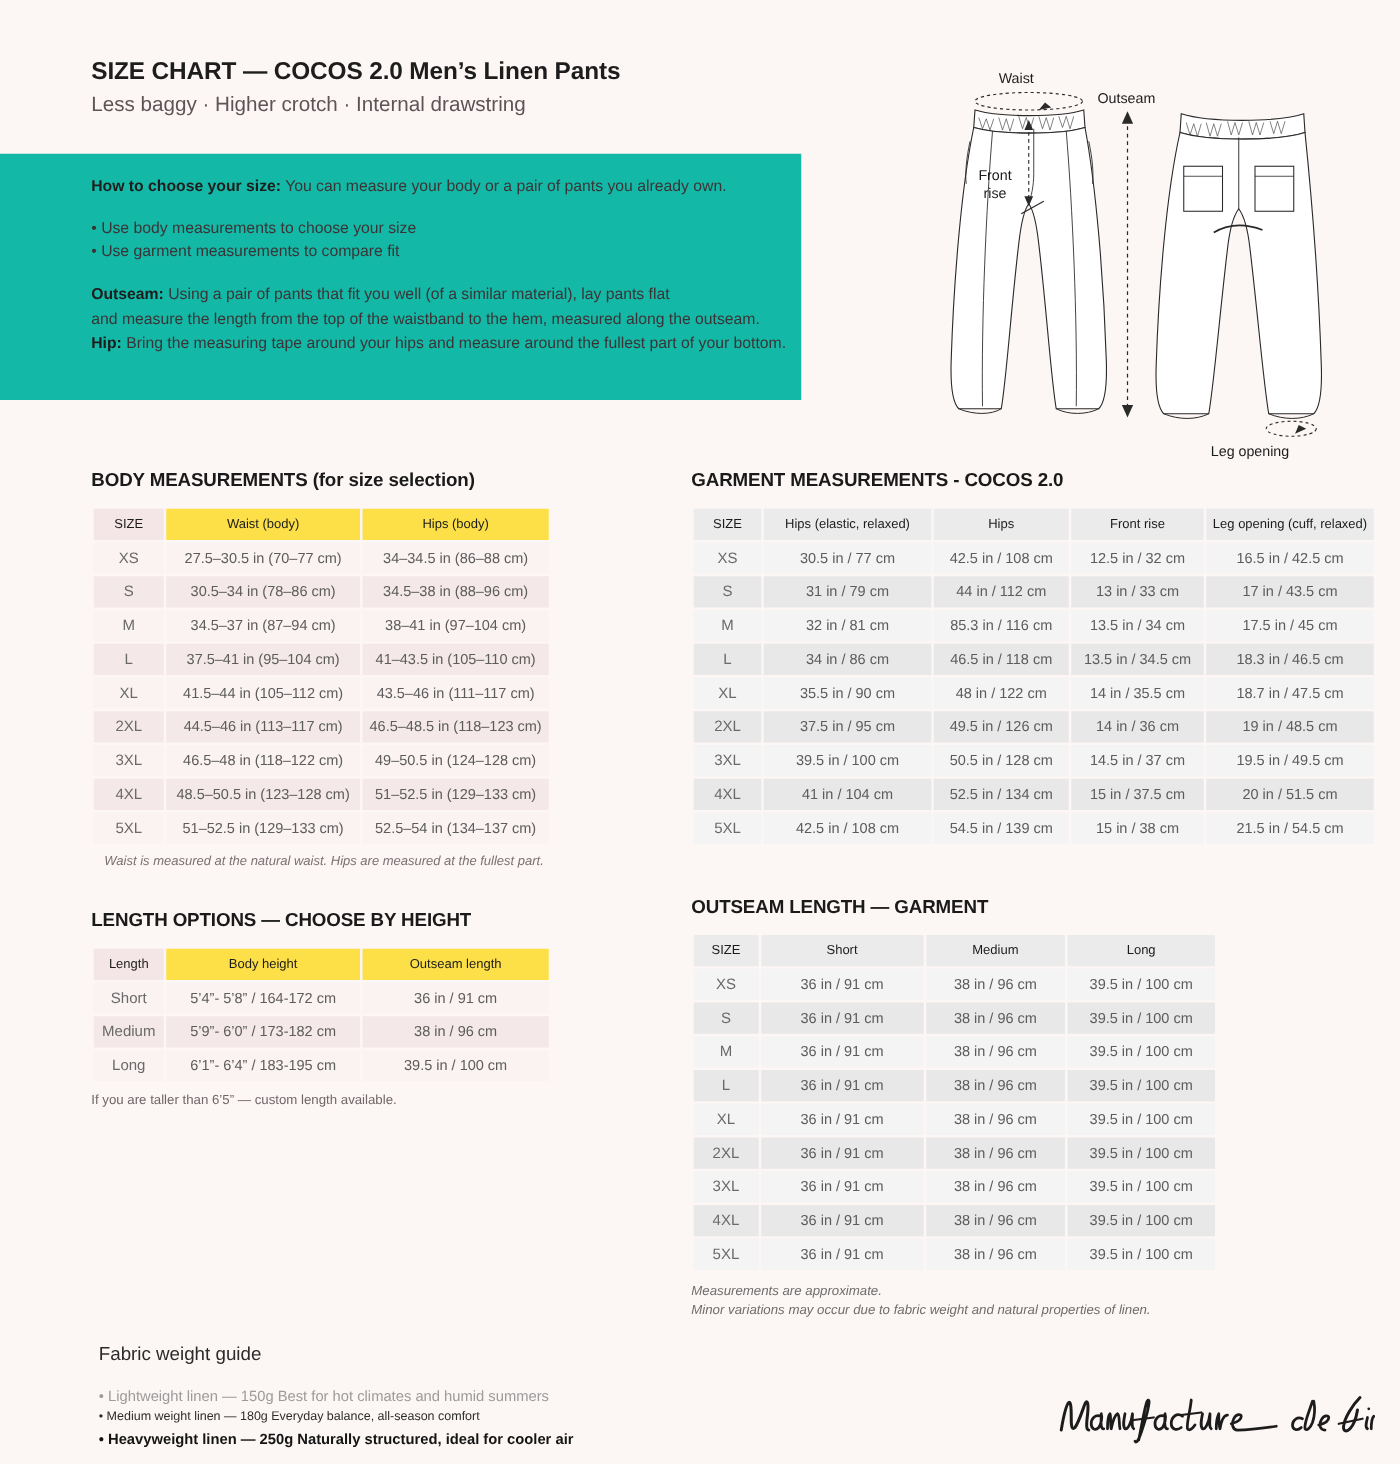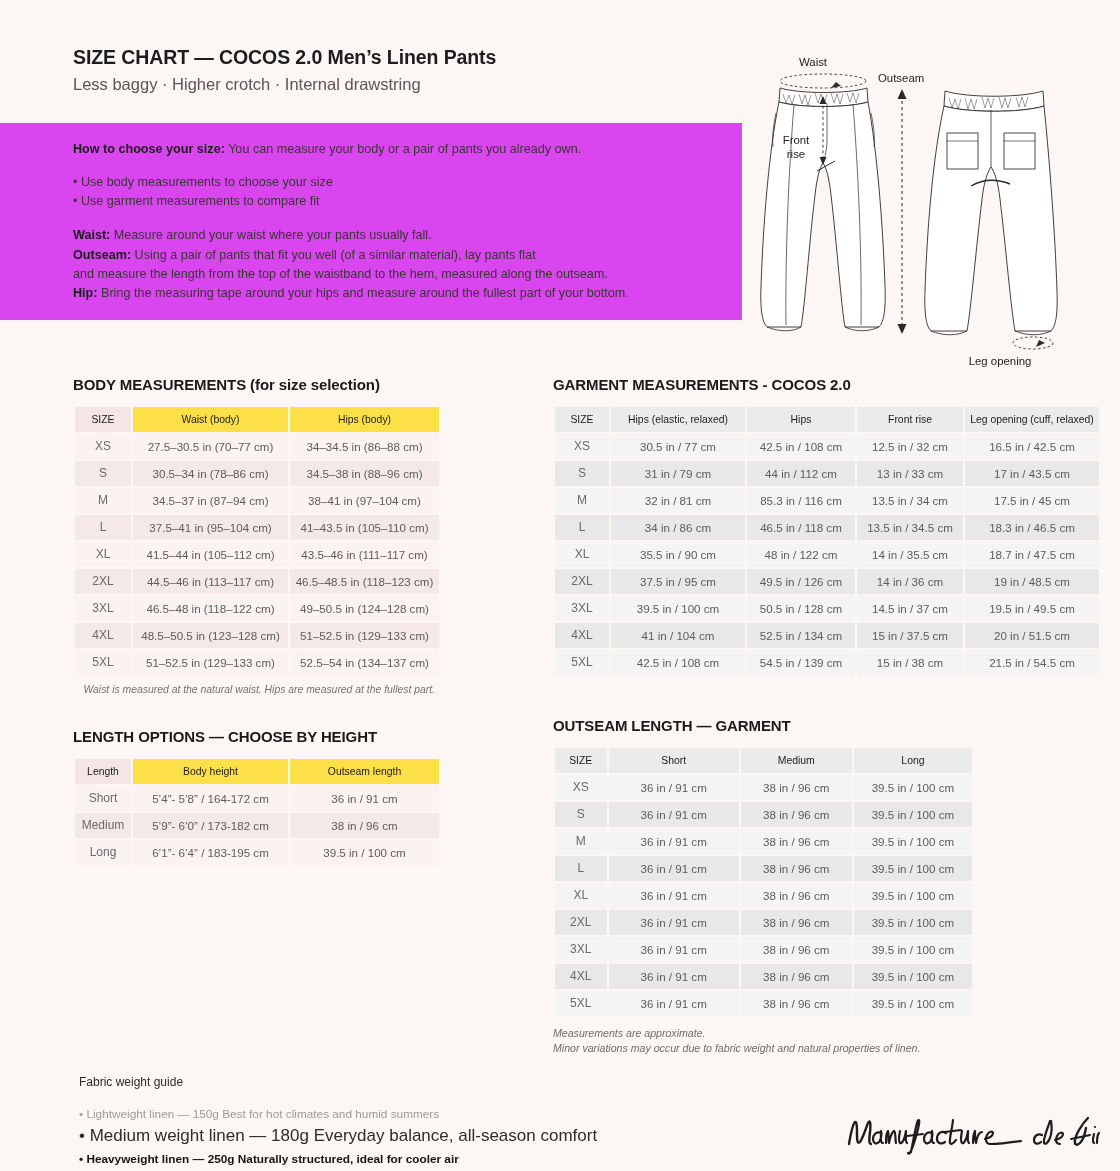--- a/index.html
+++ b/index.html
@@ -42,23 +42,23 @@
     color: #5d5458;
     margin: 0;
     line-height: 1.1;
   }
 
   
   .info-band {
     position: absolute;
     left: 0;
     top: 123px;
-    width: 742px;
+    width: 641px;
     height: 197px;
-    background: #d946ef;
+    background: #14b8a6;
   }
   .info-inner {
     position: absolute;
     left: 73px;
     top: 17px;
     right: 18px;
     font-size: 12.6px;
     color: #3b3436;
     line-height: 1.52;
   }
@@ -157,33 +157,33 @@
   .block-outseam{ position: absolute; left: 553px; top: 718px; width: 421px; }
 
   
   .fabric {
     position: absolute;
     left: 79px;
     top: 1075px;
     width: 430px;
   }
   .fabric-title {
-    font-size: 12px;
+    font-size: 15px;
     font-weight: normal;
     color: #2b2b2b;
     margin: 0 0 16px 0;
   }
   .fabric li {
     list-style: none;
     line-height: 1.55;
     white-space: nowrap;
   }
   .fabric ul { margin: 0; padding: 0; }
   .fw-light  { font-size: 11.8px; color: #9b9b9b; font-weight: normal; }
-  .fw-medium { font-size: 17px; color: #2d2d2d; font-weight: normal; }
+  .fw-medium { font-size: 10px; color: #2d2d2d; font-weight: normal; }
   .fw-heavy  { font-size: 11.8px; color: #141414; font-weight: bold; }
 
   
   .signature {
     position: absolute;
     left: 845px;
     top: 1098px;
     width: 255px;
     height: 70px;
   }
@@ -198,21 +198,20 @@
     <p class="subtitle">Less baggy · Higher crotch · Internal drawstring</p>
   </div>
 
   <div class="info-band">
     <div class="info-inner">
       <p class="info-line"><b>How to choose your size:</b><span> You can measure your body or a pair of pants you already own.</span></p>
       <div class="info-gap-sm"></div>
       <p class="info-line">• Use body measurements to choose your size</p>
       <p class="info-line">• Use garment measurements to compare fit</p>
       <div class="info-gap-md"></div>
-      <p class="info-line"><b>Waist:</b><span> Measure around your waist where your pants usually fall.</span></p>
       <p class="info-line"><b>Outseam:</b><span> Using a pair of pants that fit you well (of a similar material), lay pants flat</span></p>
       <p class="info-line">and measure the length from the top of the waistband to the hem, measured along the outseam.</p>
       <p class="info-line"><b>Hip:</b><span> Bring the measuring tape around your hips and measure around the fullest part of your bottom.</span></p>
     </div>
   </div>
 
   <div class="tech">
     <svg width="352" height="318" viewBox="0 0 352 318" xmlns="http://www.w3.org/2000/svg">
       <g fill="none" stroke="#2a2a2a" stroke-width="0.9">
 
@@ -472,20 +471,21 @@
             <td>5’9”- 6’0” / 173-182 cm</td>
             <td>38 in / 96 cm</td>
           </tr>
           <tr class="odd">
             <td class="sz">Long</td>
             <td>6’1”- 6’4” / 183-195 cm</td>
             <td>39.5 in / 100 cm</td>
           </tr>
         </tbody>
     </table>
+    <div class="note-plain">If you are taller than 6’5” — custom length available.</div>
   </div>
 
   <div class="block-outseam">
     <h2 class="sec-title">OUTSEAM LENGTH — GARMENT</h2>
     <table class="chart grayTable">
       <colgroup>
           <col style="width:51px">
           <col style="width:129px">
           <col style="width:110px">
           <col style="width:117px">

